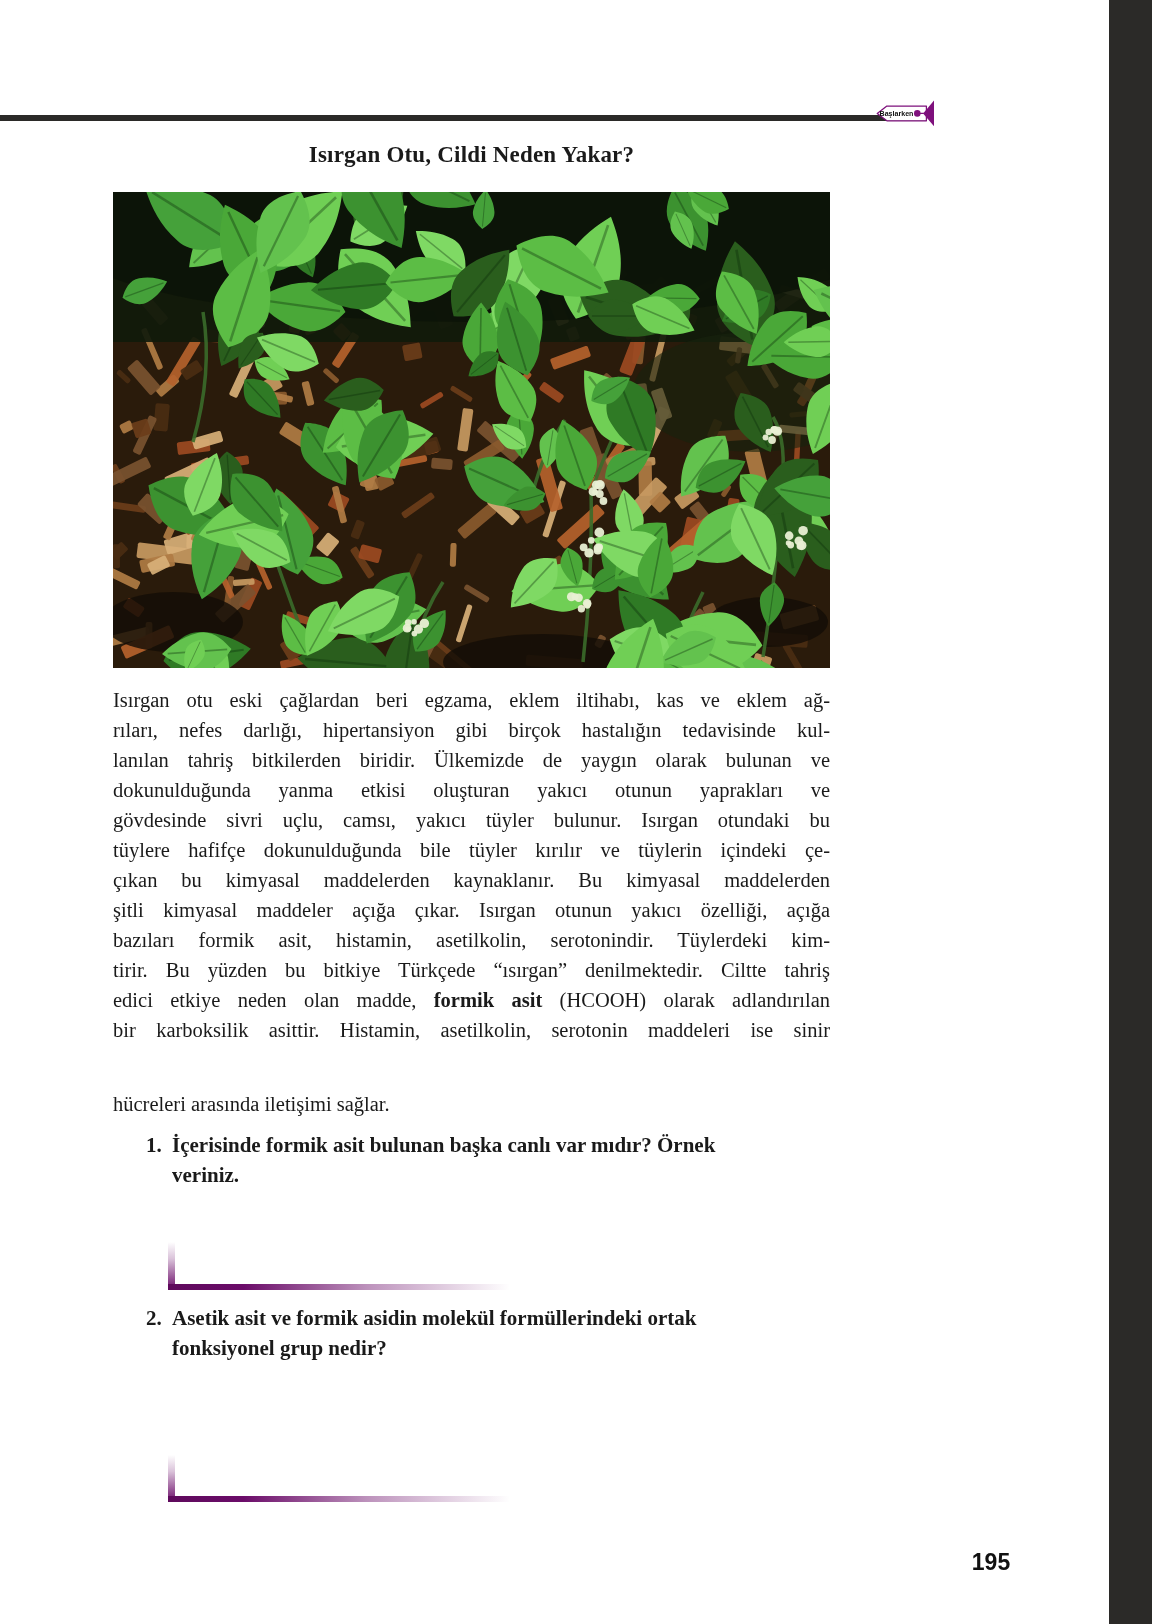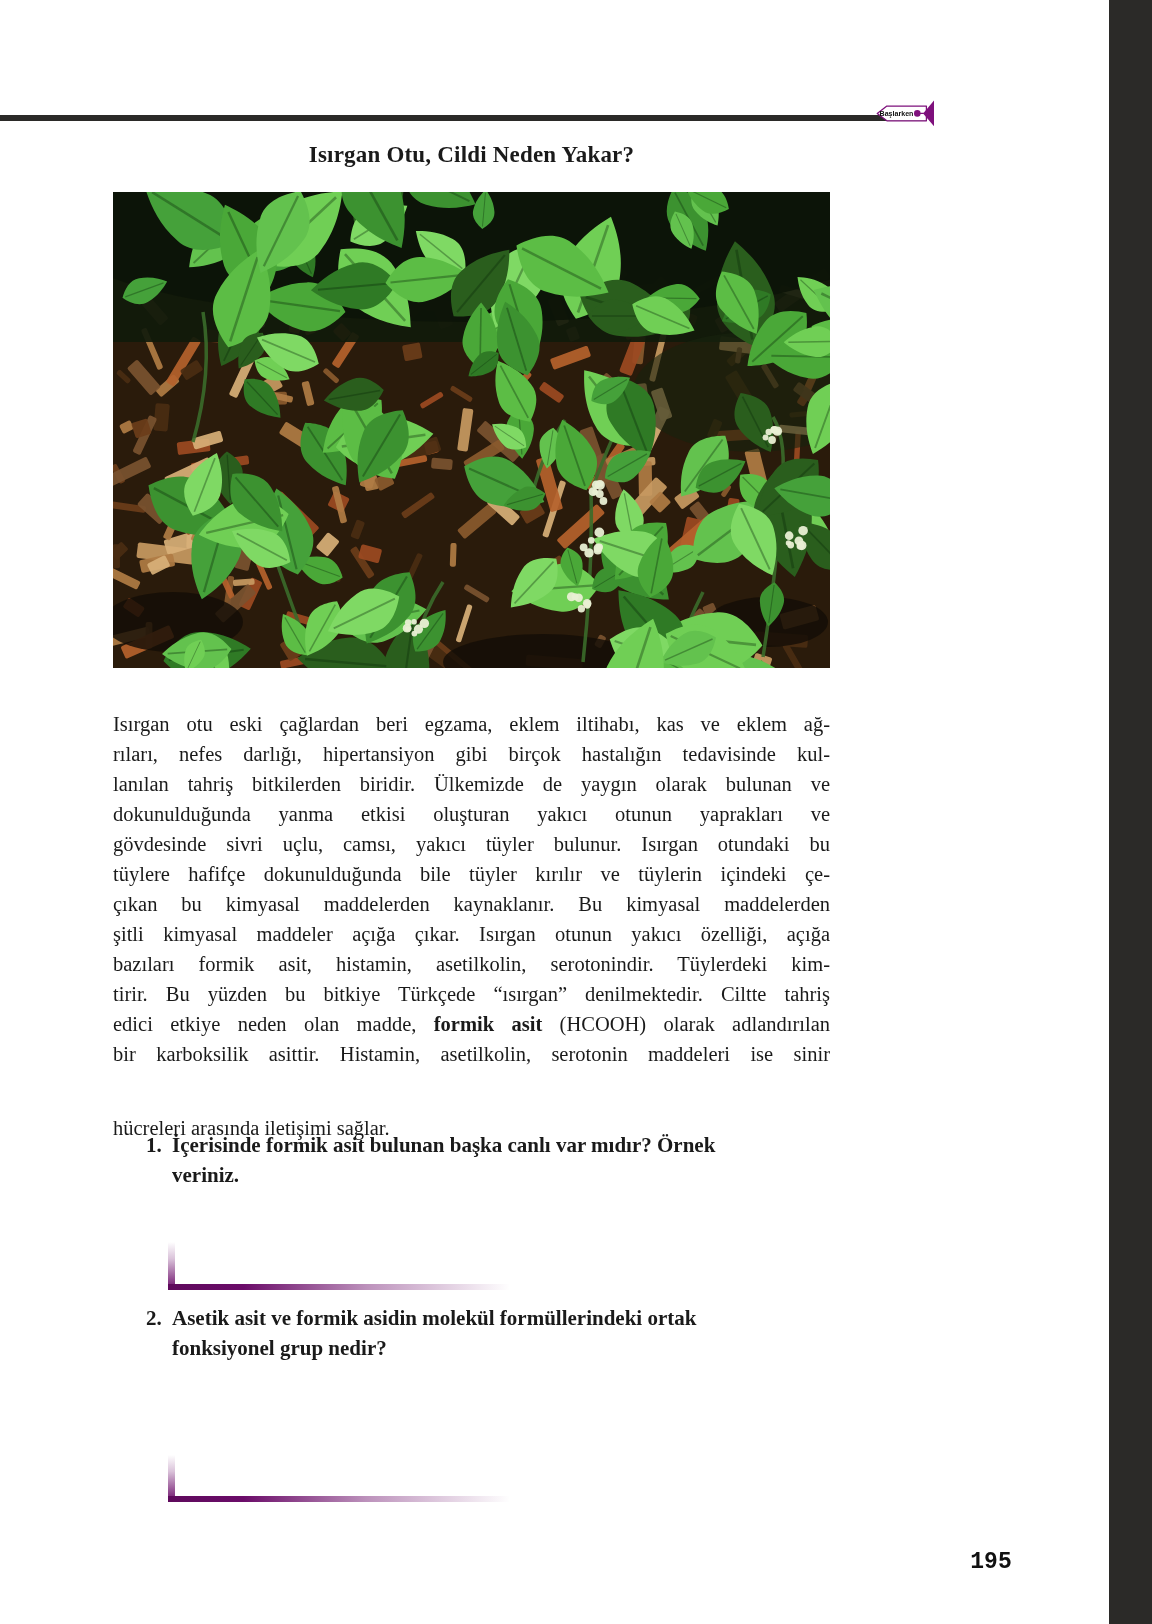--- a/index.html
+++ b/index.html
@@ -8,41 +8,41 @@
     font-family:"Liberation Serif", serif;color:#1a1a1a;
   }
   .top-line{position:absolute;left:0;top:115px;width:926px;height:6px;background:#2b2a28;}
   .right-bar{position:absolute;left:1109px;top:0;width:43px;height:1624px;background:#2b2a28;}
   .badge-svg{position:absolute;left:860px;top:50px;}
   .page-title{
     position:absolute;left:113px;top:142px;width:717px;text-align:center;
     font-weight:bold;font-size:23px;letter-spacing:.2px;
   }
   .photo{position:absolute;left:113px;top:192px;width:717px;height:476px;display:block;}
-  .paragraph{position:absolute;left:113px;top:709px;width:717px;font-size:20.5px;}
+  .paragraph{position:absolute;left:113px;top:685px;width:717px;font-size:20.5px;}
   .pline{line-height:30px;text-align:justify;text-align-last:justify;}
   .pline.last{text-align-last:left;margin-top:44px;}
   .b{font-weight:bold;margin-top:32px;}
   .question{position:absolute;left:146px;width:688px;display:flex;
     font-weight:bold;font-size:21px;line-height:30px;}
   #q1{top:1130px;}
   #q2{top:1303px;}
   .qnum{width:26px;flex:none;}
   .qtext{flex:1;}
   .ans-v{position:absolute;width:7px;
     background:linear-gradient(to bottom, rgba(107,12,105,0) 0%, rgba(107,12,105,.25) 35%, #6b0c69 100%);}
   .ans-h{position:absolute;height:6px;
     background:linear-gradient(to right, #5e0a5c 0%, #6b0c69 22%, rgba(107,12,105,.45) 58%, rgba(107,12,105,0) 100%);}
   #ans1-v{left:168px;top:1242px;height:48px;}
   #ans1-h{left:168px;top:1284px;width:342px;}
   #ans2-v{left:168px;top:1455px;height:47px;}
   #ans2-h{left:168px;top:1496px;width:342px;}
   .page-number{
     position:absolute;left:938px;top:1549px;width:106px;text-align:center;
-    font-family:Liberation Mono, monospace;font-weight:bold;font-size:23px;color:#111;
+    font-family:Liberation Sans, sans-serif;font-weight:bold;font-size:23px;color:#111;
   }
   .badge-label{font-family:"Liberation Sans", sans-serif;font-weight:600;font-size:28px;fill:#111;}
 </style>
 </head>
 <body>
 
 <div class="top-line"></div>
 <div class="right-bar"></div>
 
 <svg class="badge-svg" width="292" height="140" viewBox="860 50 1152 190" style="width:292px;height:140px">

